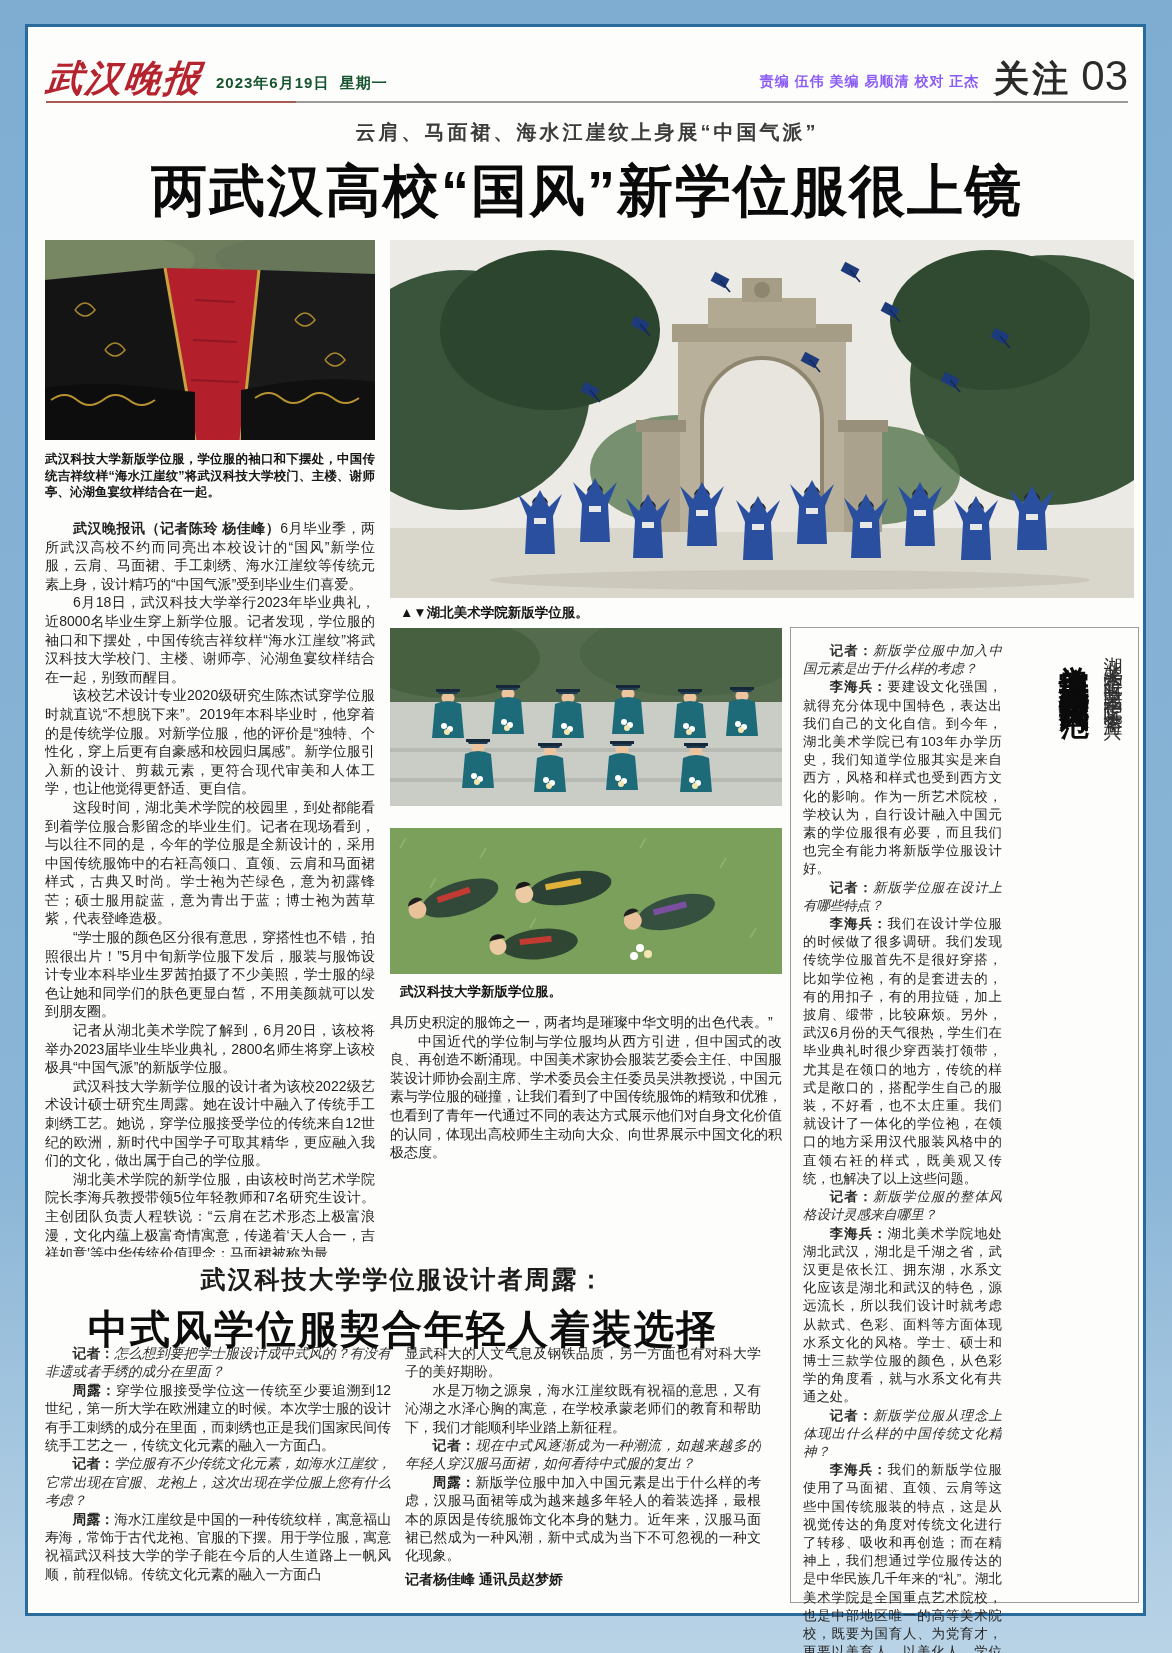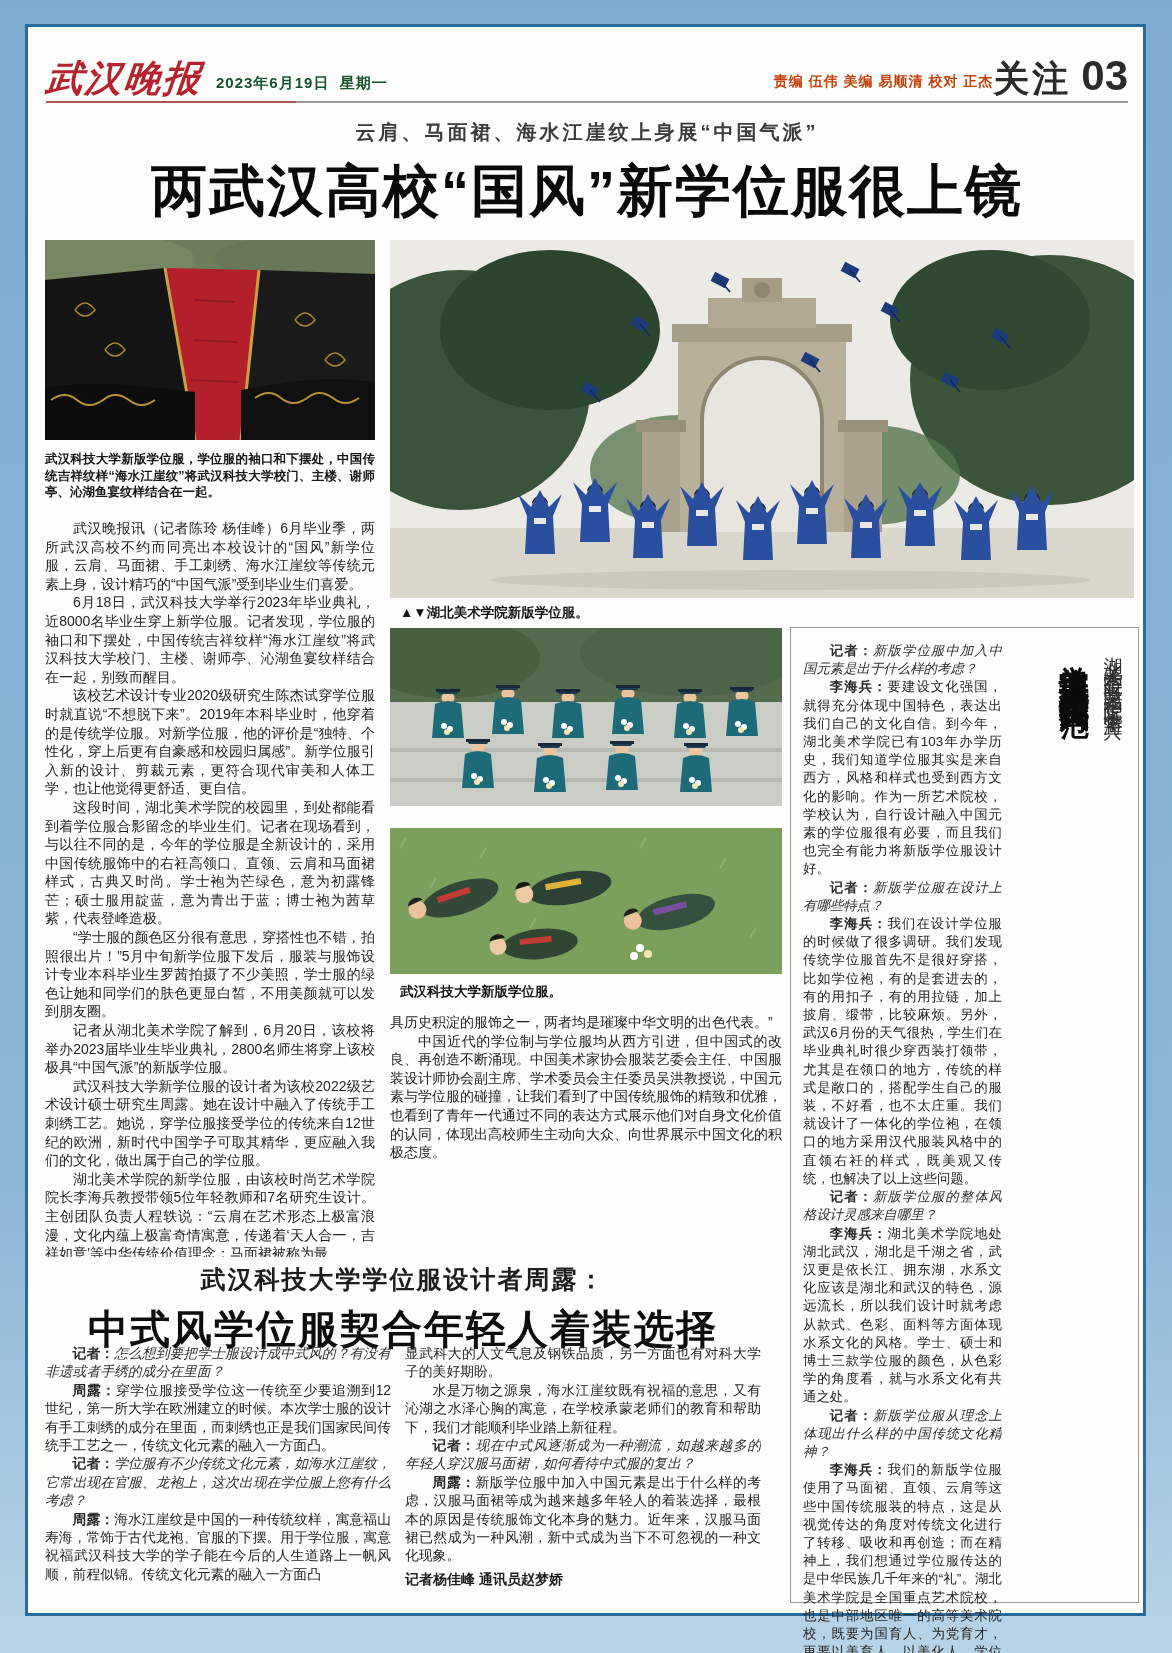--- a/index.html
+++ b/index.html
@@ -8,35 +8,35 @@
        font-family:"Liberation Sans",sans-serif;overflow:hidden;}
   .paper{position:absolute;left:25px;top:24px;width:1121px;height:1592px;
          background:#fdfdfb;border:3px solid #2a6b9e;box-sizing:border-box;}
   .abs{position:absolute;}
   
   .masthead{left:18px;top:18px;width:1082px;height:52px;display:flex;align-items:flex-end;}
   .logo{font-family:"DejaVu Serif",serif;font-style:italic;font-weight:bold;
         font-size:37px;color:#b5232e;line-height:1;transform:skewX(-6deg);letter-spacing:2px;}
   .issue{font-size:15px;font-weight:bold;color:#14532d;margin-left:14px;padding-bottom:4px;letter-spacing:1px;}
   .spacer{flex:1;}
-  .editors{font-size:14px;font-weight:bold;color:#c2410c;padding-bottom:6px;letter-spacing:1px;}
+  .editors{font-size:14px;font-weight:bold;color:#8b5cf6;padding-bottom:6px;margin-right:14px;letter-spacing:1px;}
   .section{font-size:36px;font-weight:900;color:#2b2b2b;line-height:1;letter-spacing:3px;}
-  .pageno{font-size:42px;font-weight:700;color:#2b2b2b;line-height:1;margin-left:10px;}
+  .pageno{font-size:42px;font-weight:400;color:#2b2b2b;line-height:1;margin-left:10px;}
   .head-rule{left:18px;top:74px;width:1082px;height:2px;background:#9a9a9a;}
   .head-rule-red{left:18px;top:74px;width:250px;height:2px;background:#a65a52;}
   
   .kicker{left:18px;top:92px;width:1082px;text-align:center;font-size:20px;font-weight:bold;
           color:#3c3c3c;letter-spacing:3px;}
   .headline{left:18px;top:128px;width:1082px;text-align:center;font-size:56px;font-weight:700;
             color:#0a0a0a;letter-spacing:2px;line-height:1.3;}
   
   .bodytext{font-size:14px;line-height:18.6px;color:#242424;text-align:justify;overflow:hidden;}
   .bodytext p{margin:0;text-indent:2em;}
   .bodytext p.noindent{text-indent:0;}
-  .lead-in{font-weight:normal;}
+  .lead-in{font-weight:bold;}
   .photo-caption{font-size:12.5px;line-height:16.5px;font-weight:bold;color:#151515;text-align:justify;}
   .cap-line{font-size:13.5px;font-weight:bold;color:#151515;}
   
   .zhou-kicker{text-align:center;font-size:25px;font-weight:bold;color:#1d1d1d;letter-spacing:2px;}
   .zhou-title{text-align:center;font-family:"DejaVu Serif",serif;font-size:40px;font-weight:900;
               color:#0d0d0d;letter-spacing:2px;margin-top:6px;}
   .qa{font-size:13.8px;line-height:18.4px;color:#242424;text-align:justify;overflow:hidden;}
   .qa p{margin:0;text-indent:2em;}
   .qa p.cont{text-indent:0;}
   .qa p.q{font-style:italic;color:#2e2e2e;}

